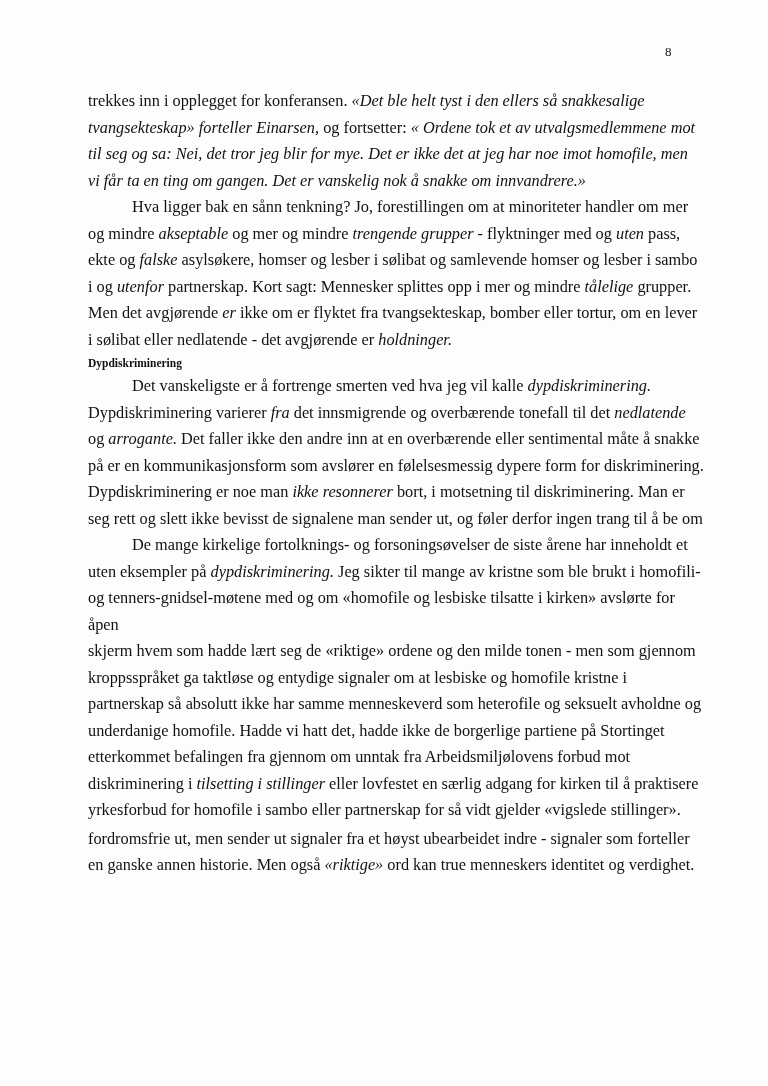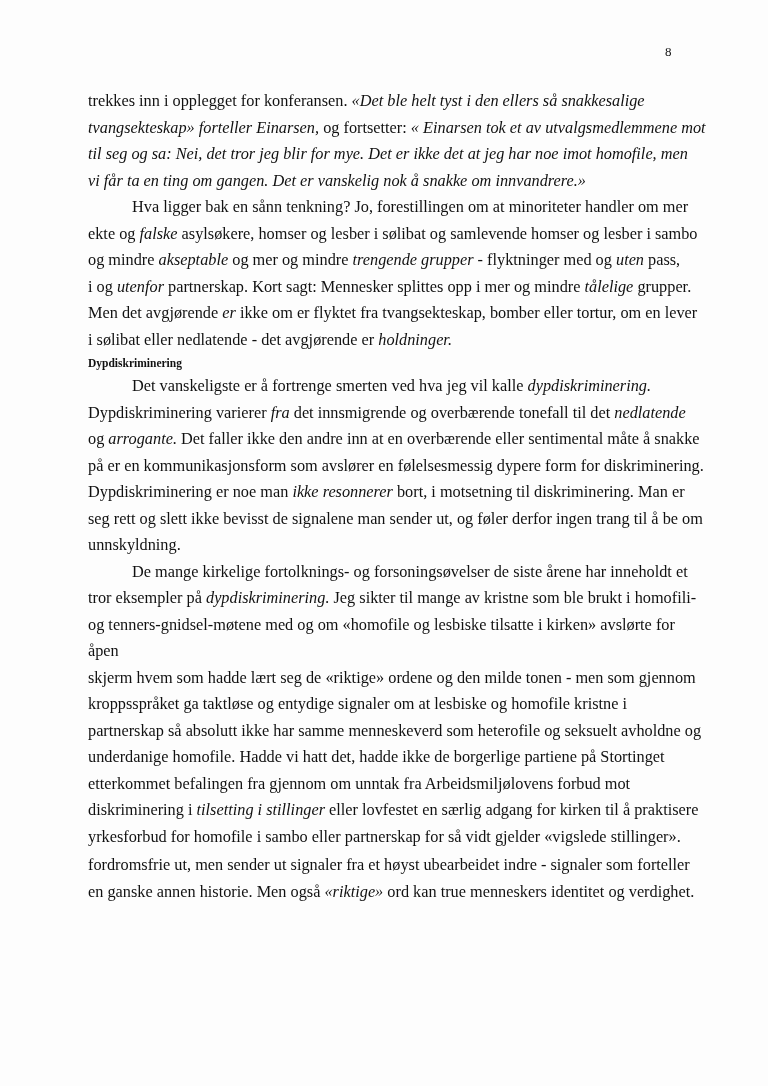--- a/index.html
+++ b/index.html
@@ -29,45 +29,44 @@
   .gap { height: 2px; }
 </style>
 </head>
 <body>
 
 <div class="page">
   <div class="page-number">8</div>
   <div class="body-text" id="body-text">
       <div class="paragraph">
         <div class="line"><span>trekkes inn i opplegget for konferansen. </span><i>«Det ble helt tyst i den ellers så snakkesalige</i></div>
-        <div class="line"><i>tvangsekteskap» forteller Einarsen,</i><span> og fortsetter: </span><i>« Einarsen tok et av utvalgsmedlemmene mot</i></div>
+        <div class="line"><i>tvangsekteskap» forteller Einarsen,</i><span> og fortsetter: </span><i>« Ordene tok et av utvalgsmedlemmene mot</i></div>
         <div class="line"><i>til seg og sa: Nei, det tror jeg blir for mye. Det er ikke det at jeg har noe imot homofile, men</i></div>
         <div class="line"><i>vi får ta en ting om gangen. Det er vanskelig nok å snakke om innvandrere.»</i></div>
       </div>
       <div class="paragraph">
         <div class="line indent"><span>Hva ligger bak en sånn tenkning? Jo, forestillingen om at minoriteter handler om mer</span></div>
+        <div class="line"><span>og mindre </span><i>akseptable</i><span> og mer og mindre </span><i>trengende grupper</i><span> - flyktninger med og </span><i>uten</i><span> pass,</span></div>
         <div class="line"><span>ekte og </span><i>falske</i><span> asylsøkere, homser og lesber i sølibat og samlevende homser og lesber i sambo</span></div>
-        <div class="line"><span>og mindre </span><i>akseptable</i><span> og mer og mindre </span><i>trengende grupper</i><span> - flyktninger med og </span><i>uten</i><span> pass,</span></div>
         <div class="line"><span>i og </span><i>utenfor</i><span> partnerskap. Kort sagt: Mennesker splittes opp i mer og mindre </span><i>tålelige</i><span> grupper.</span></div>
         <div class="line"><span>Men det avgjørende </span><i>er</i><span> ikke om er flyktet fra tvangsekteskap, bomber eller tortur, om en lever</span></div>
         <div class="line"><span>i sølibat eller nedlatende - det avgjørende er </span><i>holdninger.</i></div>
       </div>
       <div class="heading">Dypdiskriminering</div>
       <div class="paragraph">
         <div class="line indent"><span>Det vanskeligste er å fortrenge smerten ved hva jeg vil kalle </span><i>dypdiskriminering.</i></div>
         <div class="line"><span>Dypdiskriminering varierer </span><i>fra</i><span> det innsmigrende og overbærende tonefall til det </span><i>nedlatende</i></div>
         <div class="line"><span>og </span><i>arrogante.</i><span> Det faller ikke den andre inn at en overbærende eller sentimental måte å snakke</span></div>
         <div class="line"><span>på er en kommunikasjonsform som avslører en følelsesmessig dypere form for diskriminering.</span></div>
         <div class="line"><span>Dypdiskriminering er noe man </span><i>ikke resonnerer</i><span> bort, i motsetning til diskriminering. Man er</span></div>
         <div class="line"><span>seg rett og slett ikke bevisst de signalene man sender ut, og føler derfor ingen trang til å be om</span></div>
-        <div class="line"><span>unnskyldning.</span></div>
       </div>
       <div class="paragraph">
         <div class="line indent"><span>De mange kirkelige fortolknings- og forsoningsøvelser de siste årene har inneholdt et</span></div>
-        <div class="line"><span>tror eksempler på </span><i>dypdiskriminering.</i><span> Jeg sikter til mange av kristne som ble brukt i homofili-</span></div>
+        <div class="line"><span>uten eksempler på </span><i>dypdiskriminering.</i><span> Jeg sikter til mange av kristne som ble brukt i homofili-</span></div>
         <div class="line"><span>og tenners-gnidsel-møtene med og om «homofile og lesbiske tilsatte i kirken» avslørte for</span></div>
         <div class="line"><span>åpen</span></div>
         <div class="line"><span>skjerm hvem som hadde lært seg de «riktige» ordene og den milde tonen - men som gjennom</span></div>
         <div class="line"><span>kroppsspråket ga taktløse og entydige signaler om at lesbiske og homofile kristne i</span></div>
         <div class="line"><span>partnerskap så absolutt ikke har samme menneskeverd som heterofile og seksuelt avholdne og</span></div>
         <div class="line"><span>underdanige homofile. Hadde vi hatt det, hadde ikke de borgerlige partiene på Stortinget</span></div>
         <div class="line"><span>etterkommet befalingen fra gjennom om unntak fra Arbeidsmiljølovens forbud mot</span></div>
         <div class="line"><span>diskriminering i </span><i>tilsetting i stillinger</i><span> eller lovfestet en særlig adgang for kirken til å praktisere</span></div>
         <div class="line"><span>yrkesforbud for homofile i sambo eller partnerskap for så vidt gjelder «vigslede stillinger».</span></div>
       </div>

